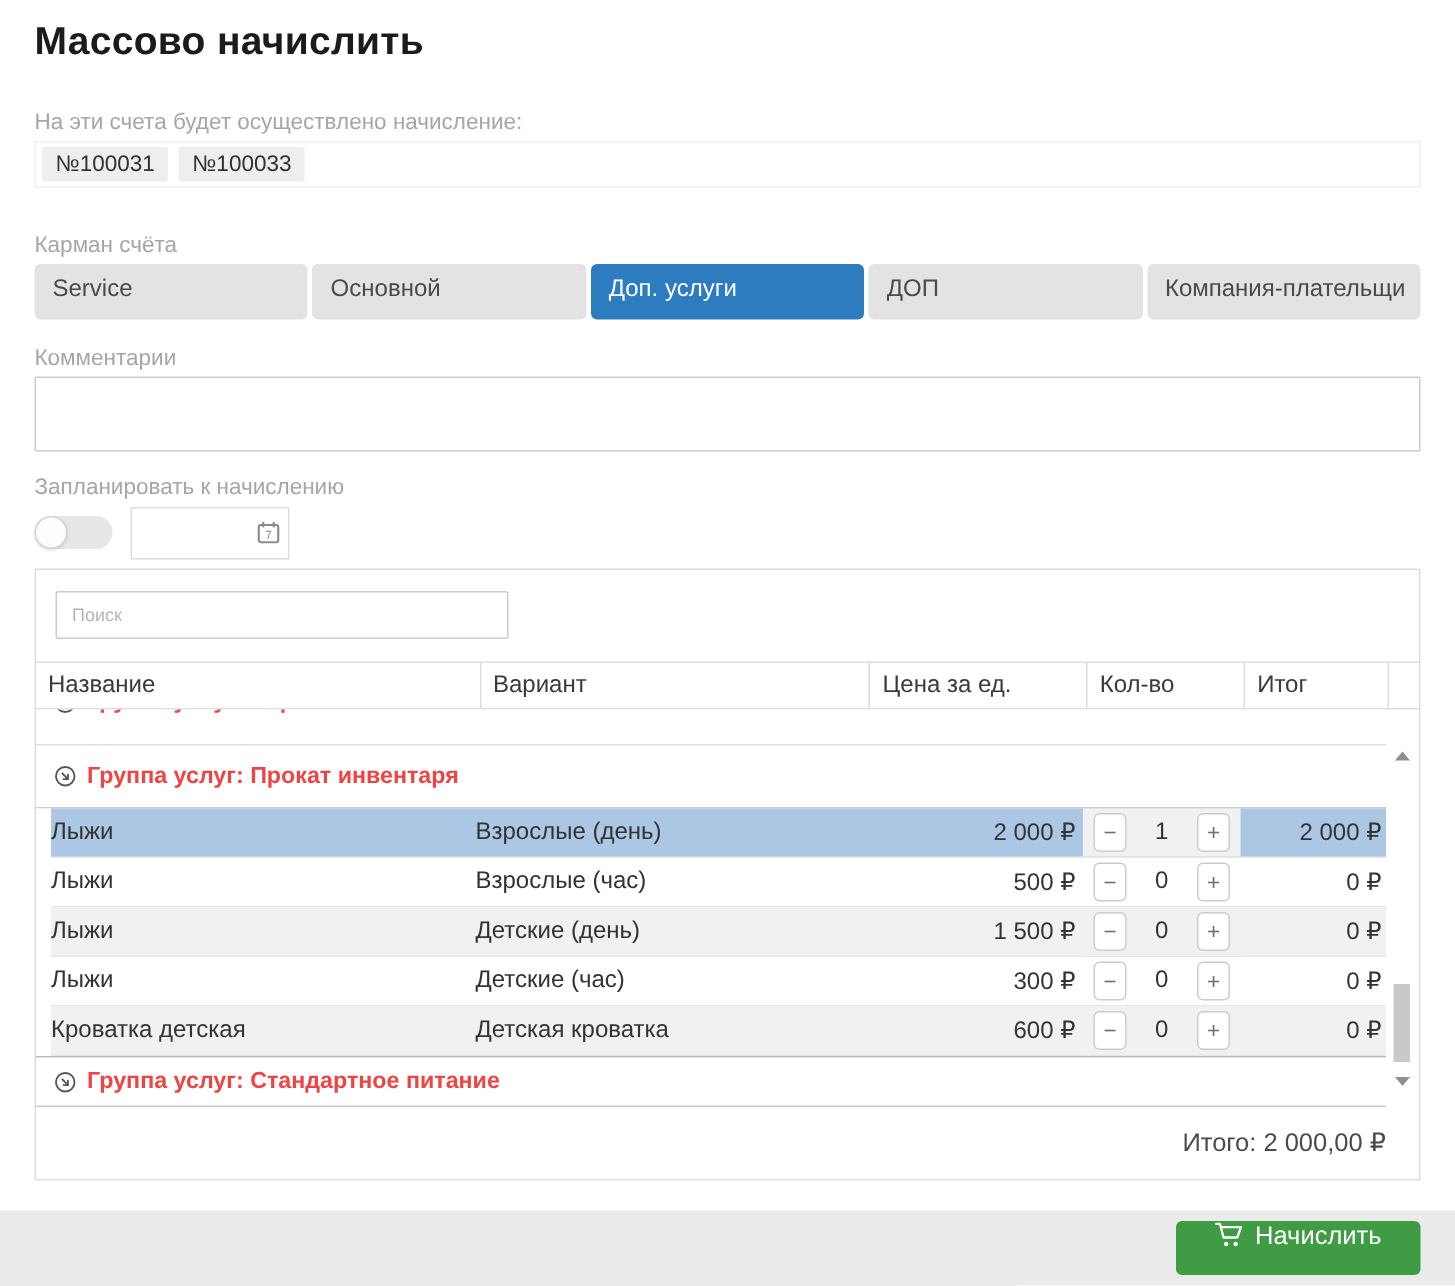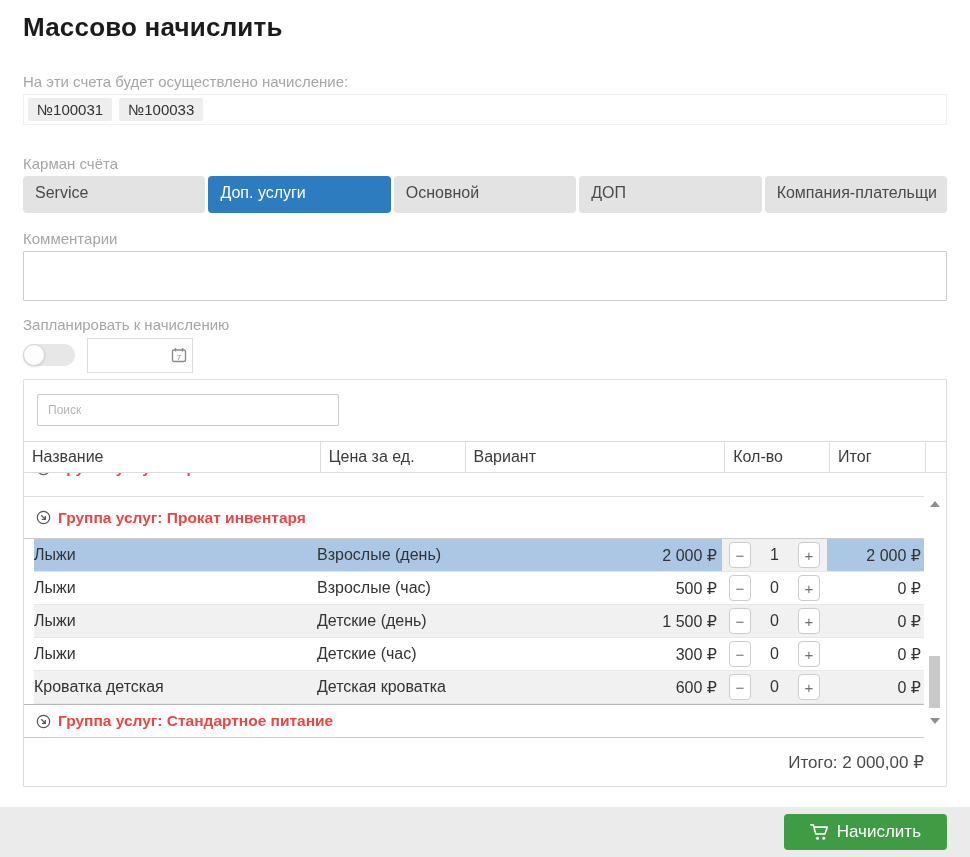--- a/index.html
+++ b/index.html
@@ -78,43 +78,43 @@
   .sb-down { bottom:14px; border-top:6px solid #8f8f8f; }
   .sb-thumb { position:absolute; left:1px; bottom:30px; width:11px; height:52px; background:#c9c9c9; cursor:grab; }
 
   .tfoot { height:48px; display:flex; align-items:center; justify-content:flex-end;
            padding-right:22px; font-size:17px; color:#4a4a4a; }
 
   
   .footer { height:57px; margin-top:20px; display:flex; align-items:center;
             justify-content:flex-end; gap:10px; padding:0 23px; }
   .btn { height:36px; border-radius:4px; font-size:17px; cursor:pointer; border:1px solid transparent;
-         font-family:inherit; display:inline-flex; align-items:center; gap:8px; }
+         font-family:inherit; display:inline-flex; align-items:flex-start; gap:8px; }
   .btn-charge { color:#fff; padding:0 26px; border:none; }
   .btn-close { background:#fff; border:1px solid #ccc; padding:0 27px; }
   .cart-icon { width:19px; height:18px; }
 </style>
 </head>
 <body>
 
 <div class="page">
   <div class="inner">
     <h1 class="title">Массово начислить</h1>
 
     <div class="lbl">На эти счета будет осуществлено начисление:</div>
     <div class="tags-strip" id="tags">
         <span class="tag">№100031</span>
         <span class="tag">№100033</span>
       </div>
 
     <div class="lbl">Карман счёта</div>
     <div class="tabs" id="tabs">
         <div class="tab">Service</div>
+        <div class="tab">Основной</div>
         <div class="tab active" style="background: rgb(46, 124, 192);">Доп. услуги</div>
-        <div class="tab">Основной</div>
         <div class="tab">ДОП</div>
         <div class="tab">Компания-плательщи</div>
       </div>
 
     <div class="lbl">Комментарии</div>
     <textarea class="comments" style=""></textarea>
 
     <div class="lbl">Запланировать к начислению</div>
     <div class="sched-row">
       <div class="toggle">
@@ -130,22 +130,22 @@
         </svg>
       </div>
     </div>
 
     <div class="panel">
       <div class="search-row">
         <input type="text" placeholder="Поиск" style="">
       </div>
       <div class="thead" id="thead">
           <div class="th c0">Название</div>
+          <div class="th c1">Вариант</div>
           <div class="th c2">Цена за ед.</div>
-          <div class="th c1">Вариант</div>
           <div class="th c3">Кол-во</div>
           <div class="th c4">Итог</div>
           <div class="th gutter"></div>
         </div>
       <div class="tbody" id="tbody">
         <div class="grp partial">
             <div class="clip">
               <svg viewBox="0 0 16 16" class="grp-icon">
                 <circle cx="8" cy="8" r="6.6" fill="none" stroke="#555" stroke-width="1.3"></circle>
                 <path d="M5.6 5.6 L9.8 9.8 M9.9 6.4 V10 H6.3" fill="none" stroke="#555" stroke-width="1.3"></path>

